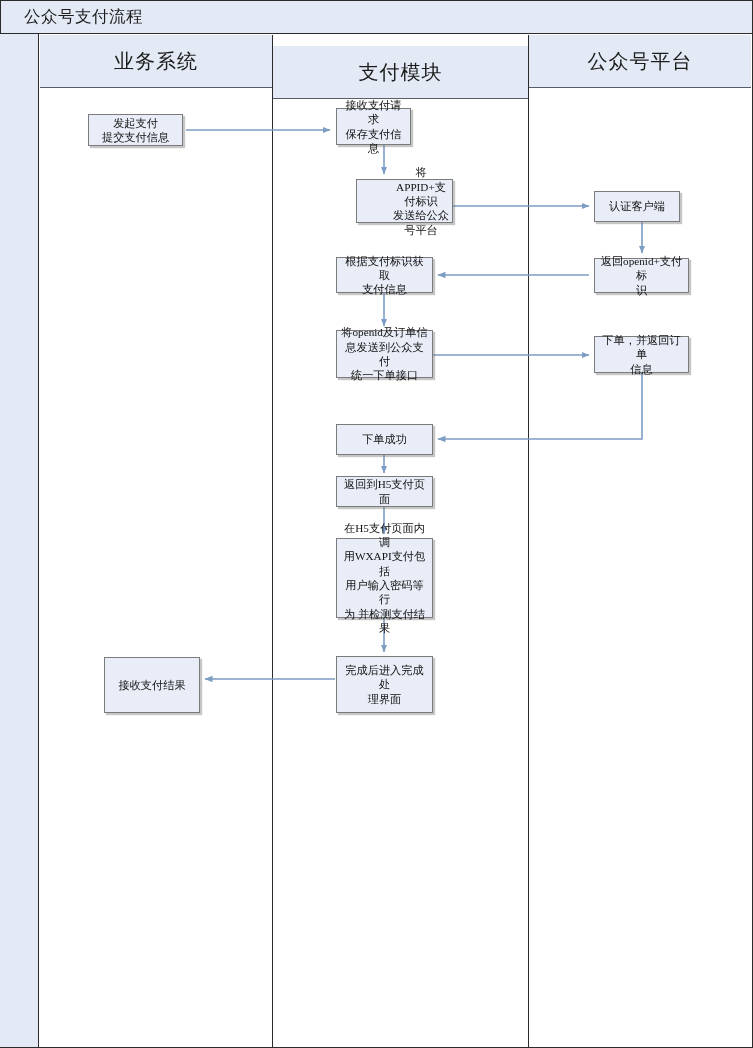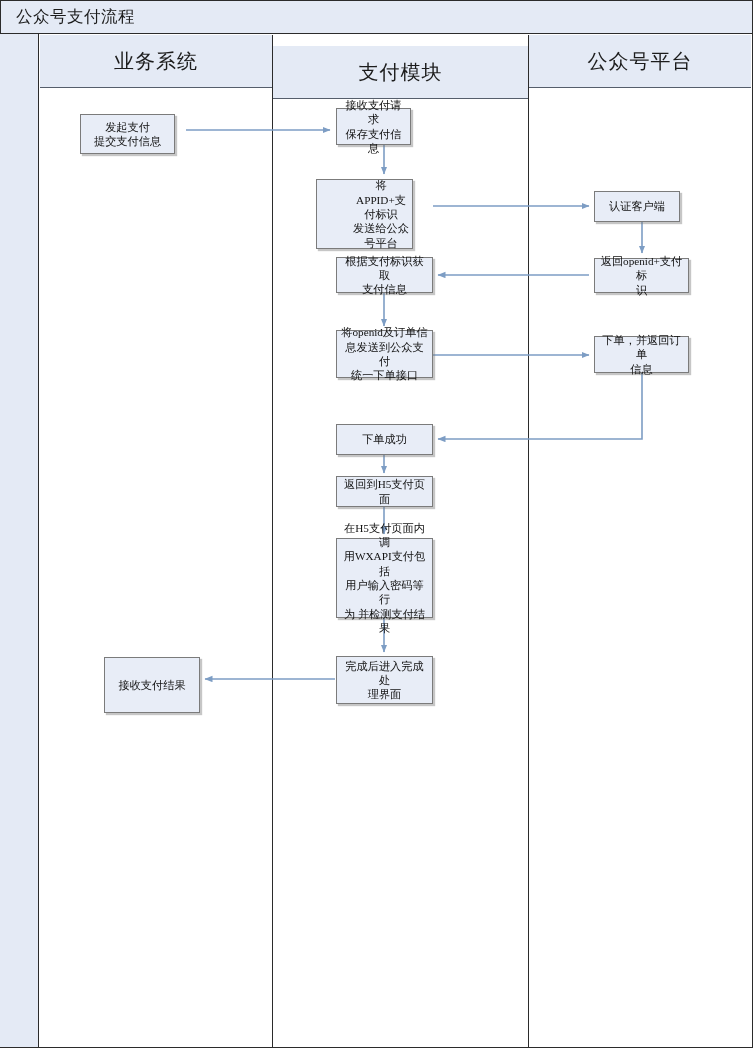--- a/index.html
+++ b/index.html
@@ -26,21 +26,21 @@
     position: absolute;
     left: 0; top: 0;
     width: 753px; height: 34px;
     background: #e4eaf5;
     border-top: 1.5px solid #2b2b2b;
     border-left: 1.5px solid #2b2b2b;
     border-right: 1.5px solid #2b2b2b;
     border-bottom: 1.5px solid #2b2b2b;
     display: flex;
     align-items: center;
-    padding-left: 15px;
+    padding-left: 23px;
   }
   .title-bar .title-text {
     font-size: 16.5px;
     letter-spacing: 0.5px;
     color: #1c1c1c;
   }
 
   
   .frame {
     position: absolute;
@@ -177,27 +177,27 @@
       <path d="M384,455 L384,473" marker-end="url(#arrowD)"></path>
 
       <path d="M384,507 L384,534" marker-end="url(#arrowD)"></path>
 
       <path d="M384,618 L384,652" marker-end="url(#arrowD)"></path>
 
       <path d="M335,679 L205,679" marker-end="url(#arrowL)"></path>
     </g>
   </svg>
 
-  <div class="node" style="left:80px;  top:114px; width:95px;  height:40px;">发起支付
+  <div class="node" style="left:88px;  top:114px; width:95px;  height:32px;">发起支付
 提交支付信息</div>
 
   <div class="node" style="left:336px; top:108px; width:75px;  height:37px;">接收支付请求
 保存支付信息</div>
 
-  <div class="node" style="left:316px; top:179px; width:97px;  height:70px;padding-left:36px;">将APPID+支付标识
+  <div class="node" style="left:356px; top:179px; width:97px;  height:44px;padding-left:36px;">将APPID+支付标识
 发送给公众号平台</div>
 
   <div class="node" style="left:594px; top:191px; width:86px;  height:31px;font-family:Liberation Serif, serif;">认证客户端</div>
 
   <div class="node" style="left:594px; top:258px; width:95px;  height:35px;">返回openid+支付标
 识</div>
 
   <div class="node" style="left:336px; top:257px; width:97px;  height:36px;">根据支付标识获取
 支付信息</div>
 
@@ -211,18 +211,18 @@
   <div class="node" style="left:336px; top:424px; width:97px;  height:31px;">下单成功</div>
 
   <div class="node" style="left:336px; top:476px; width:97px;  height:31px;">返回到H5支付页面</div>
 
   <div class="node" style="left:336px; top:538px; width:97px;  height:80px;">在H5支付页面内调
 用WXAPI支付包括
 用户输入密码等行
 为  并检测支付结
 果</div>
 
-  <div class="node" style="left:336px; top:656px; width:97px;  height:48px;">完成后进入完成处
+  <div class="node" style="left:336px; top:656px; width:97px;  height:57px;">完成后进入完成处
 理界面</div>
 
   <div class="node" style="left:104px; top:657px; width:96px;  height:56px;text-align:right;">接收支付结果</div>
 
 </div>
 
 </body></html>

